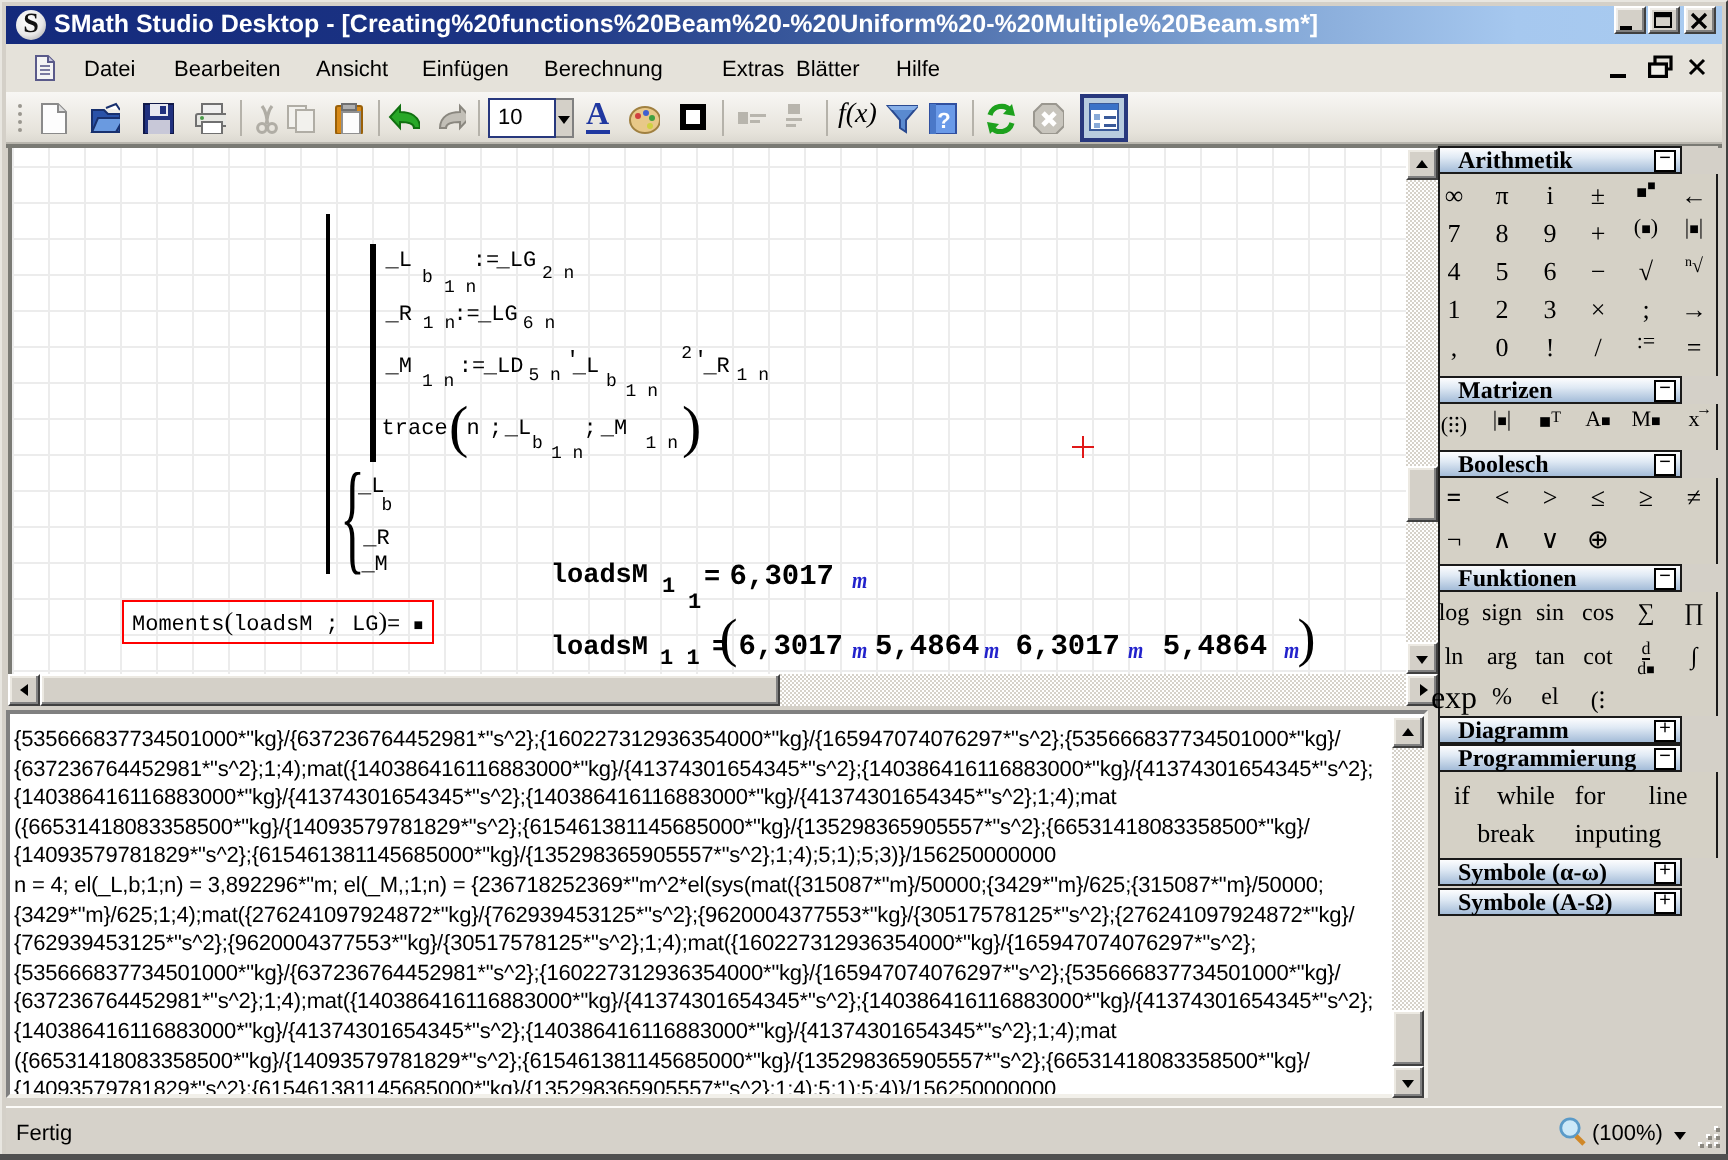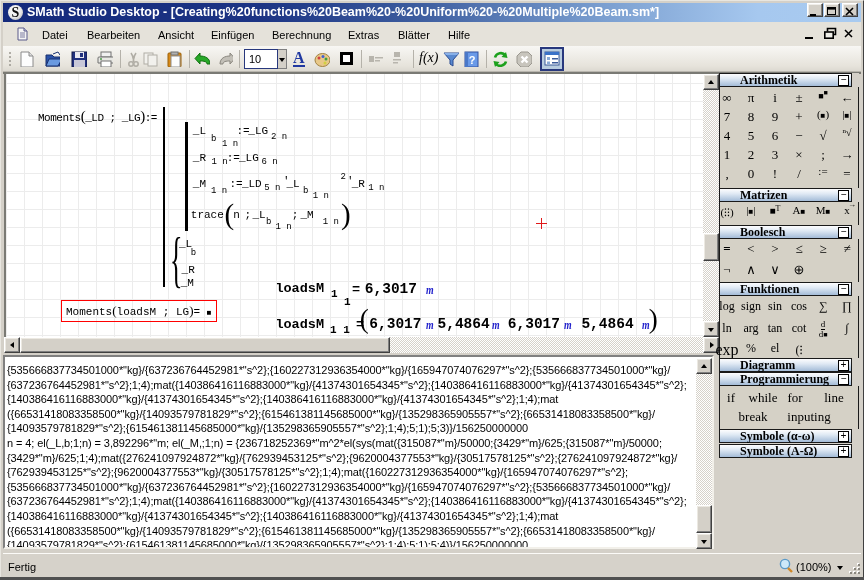--- a/index.html
+++ b/index.html
@@ -33,21 +33,21 @@
 .blue{color:#2222cc;font-family:"Liberation Serif",serif;font-style:italic;font-weight:bold;transform:scaleX(0.82);transform-origin:left center}
 .vbar{position:absolute;width:2px;background:#000}
 
 .sb{position:absolute;background:#efede4}
 .dither{background-image:repeating-conic-gradient(#ffffff 0% 25%,#d6d2ca 0% 50%);background-size:2px 2px}
 .sbtn{position:absolute;background:#d4d0c8;border:1px solid #404040;border-top-color:#fff;border-left-color:#fff;box-shadow:inset -1px -1px 0 #808080,inset 1px 1px 0 #ece9e2}
 .thumb{position:absolute;background:#d4d0c8;border:1px solid #404040;border-top-color:#fff;border-left-color:#fff;box-shadow:inset -1px -1px 0 #808080,inset 1px 1px 0 #ece9e2}
 .arr{position:absolute;width:0;height:0}
 
 #sidebar{position:absolute;left:719px;top:73px;width:140px;height:476px;background:#d4d0c8;font-family:"Liberation Serif",serif}
-.phead{position:absolute;left:0;width:133px;height:14px;background:linear-gradient(#fdfdfe,#dfe9f4 40%,#a4bcd8);border:1px solid #1a1a1a;font-weight:bold;font-size:12px;line-height:13px;color:#000;padding-left:20px}
+.phead{position:absolute;left:0;width:122px;height:14px;background:linear-gradient(#fdfdfe,#dfe9f4 40%,#a4bcd8);border:1px solid #1a1a1a;font-weight:bold;font-size:12px;line-height:13px;color:#000;padding-left:9px}
 .pbody{position:absolute;left:0;width:140px;background:#d5d1c6;border-left:1px solid #1a1a1a;border-right:1px solid #1a1a1a}
 .pbox{position:absolute;right:2px;top:1px;width:11px;height:11px;background:#fff;border:1px solid #000;font-size:10px;line-height:9px;text-align:center;font-weight:normal;font-family:"Liberation Mono",monospace}
 .sym{position:absolute;font-size:13px;text-align:center;width:24px}
 
 #tpanel{position:absolute;left:3px;top:355px;width:711px;height:194px;background:#fff;border:2px solid;border-color:#808080 #f2f0ea #f2f0ea #808080;overflow:hidden}
 #ttext{position:absolute;left:2px;top:6px;font-size:11px;line-height:14.6px;white-space:pre;color:#000;letter-spacing:-0.1px}
 
 #status{position:absolute;left:3px;right:3px;bottom:3px;height:24px;background:#d6d2ca;border-top:1px solid #fcfbf8;font-size:11px}
 </style></head>
 <body>
@@ -73,21 +73,21 @@
 <svg id="mdoc" width="13" height="14">
       <path d="M2 1 h6 l3 3 v9 h-9 z" fill="#f4f4f4" stroke="#5a5a8a"></path>
       <path d="M8 1 l0 3 3 0" fill="#c8c8e0" stroke="#5a5a8a"></path>
       <path d="M4 6 h5 M4 8 h5 M4 10 h5" stroke="#7a7aa0"></path>
     </svg>
 <span class="mi" style="left:39px">Datei</span>
 <span class="mi" style="left:84px">Bearbeiten</span>
 <span class="mi" style="left:155px">Ansicht</span>
 <span class="mi" style="left:208px">Einfügen</span>
 <span class="mi" style="left:269px">Berechnung</span>
-<span class="mi" style="left:345px">Extras</span>
+<span class="mi" style="left:358px">Extras</span>
 <span class="mi" style="left:395px">Blätter</span>
 <span class="mi" style="left:445px">Hilfe</span>
 <svg class="mdib" style="right:44px" width="14" height="14">
       <rect x="2" y="10" width="8" height="2" fill="#000"></rect>
     </svg>
 <svg class="mdib" style="right:24px" width="14" height="14">
       <path d="M4.5 4.5 V1.5 H12.5 V7.5 H10.5" fill="none" stroke="#000" stroke-width="1.6"></path>
       <rect x="1.8" y="5" width="8.4" height="6.2" fill="#f0efe9" stroke="#000" stroke-width="1.6"></rect>
     </svg>
 <svg class="mdib" style="right:5px" width="14" height="14">
@@ -200,21 +200,20 @@
       <rect x="8" y="7" width="6" height="1.5" fill="#3a5a9a"></rect>
       <rect x="3" y="10.5" width="3" height="2.5" fill="#88aad8"></rect>
       <rect x="8" y="11" width="6" height="1.5" fill="#3a5a9a"></rect>
     </svg>
 </div>
 
 <div id="canvtop"></div>
 <div id="canvleft"></div>
 
 <div id="canvas">
-<div class="m" style="left:32px;top:34px;letter-spacing:-0.5px">Moments<span style="font-size:15px;font-family:'Liberation Serif',serif;font-weight:normal">(</span>_LD ; _LG<span style="font-size:15px;font-family:'Liberation Serif',serif;font-weight:normal">)</span>:=</div>
 <div class="vbar" style="left:156.5px;top:33px;height:180px;width:2.5px"></div>
 <div class="vbar" style="left:179px;top:48px;height:109px;width:2.5px"></div>
 <div class="m" style="left:186.8px;top:51px">_L</div>
 <div class="m sub" style="left:205px;top:60px">b</div>
 <div class="m sub" style="left:216px;top:65px">1 n</div>
 <div class="m" style="left:230.4px;top:51px">:=</div>
 <div class="m" style="left:242.3px;top:51px">_LG</div>
 <div class="m sub" style="left:265px;top:58px">2 n</div>
 <div class="m" style="left:186.8px;top:78px">_R</div>
 <div class="m sub" style="left:205.4px;top:83px">1 n</div>

